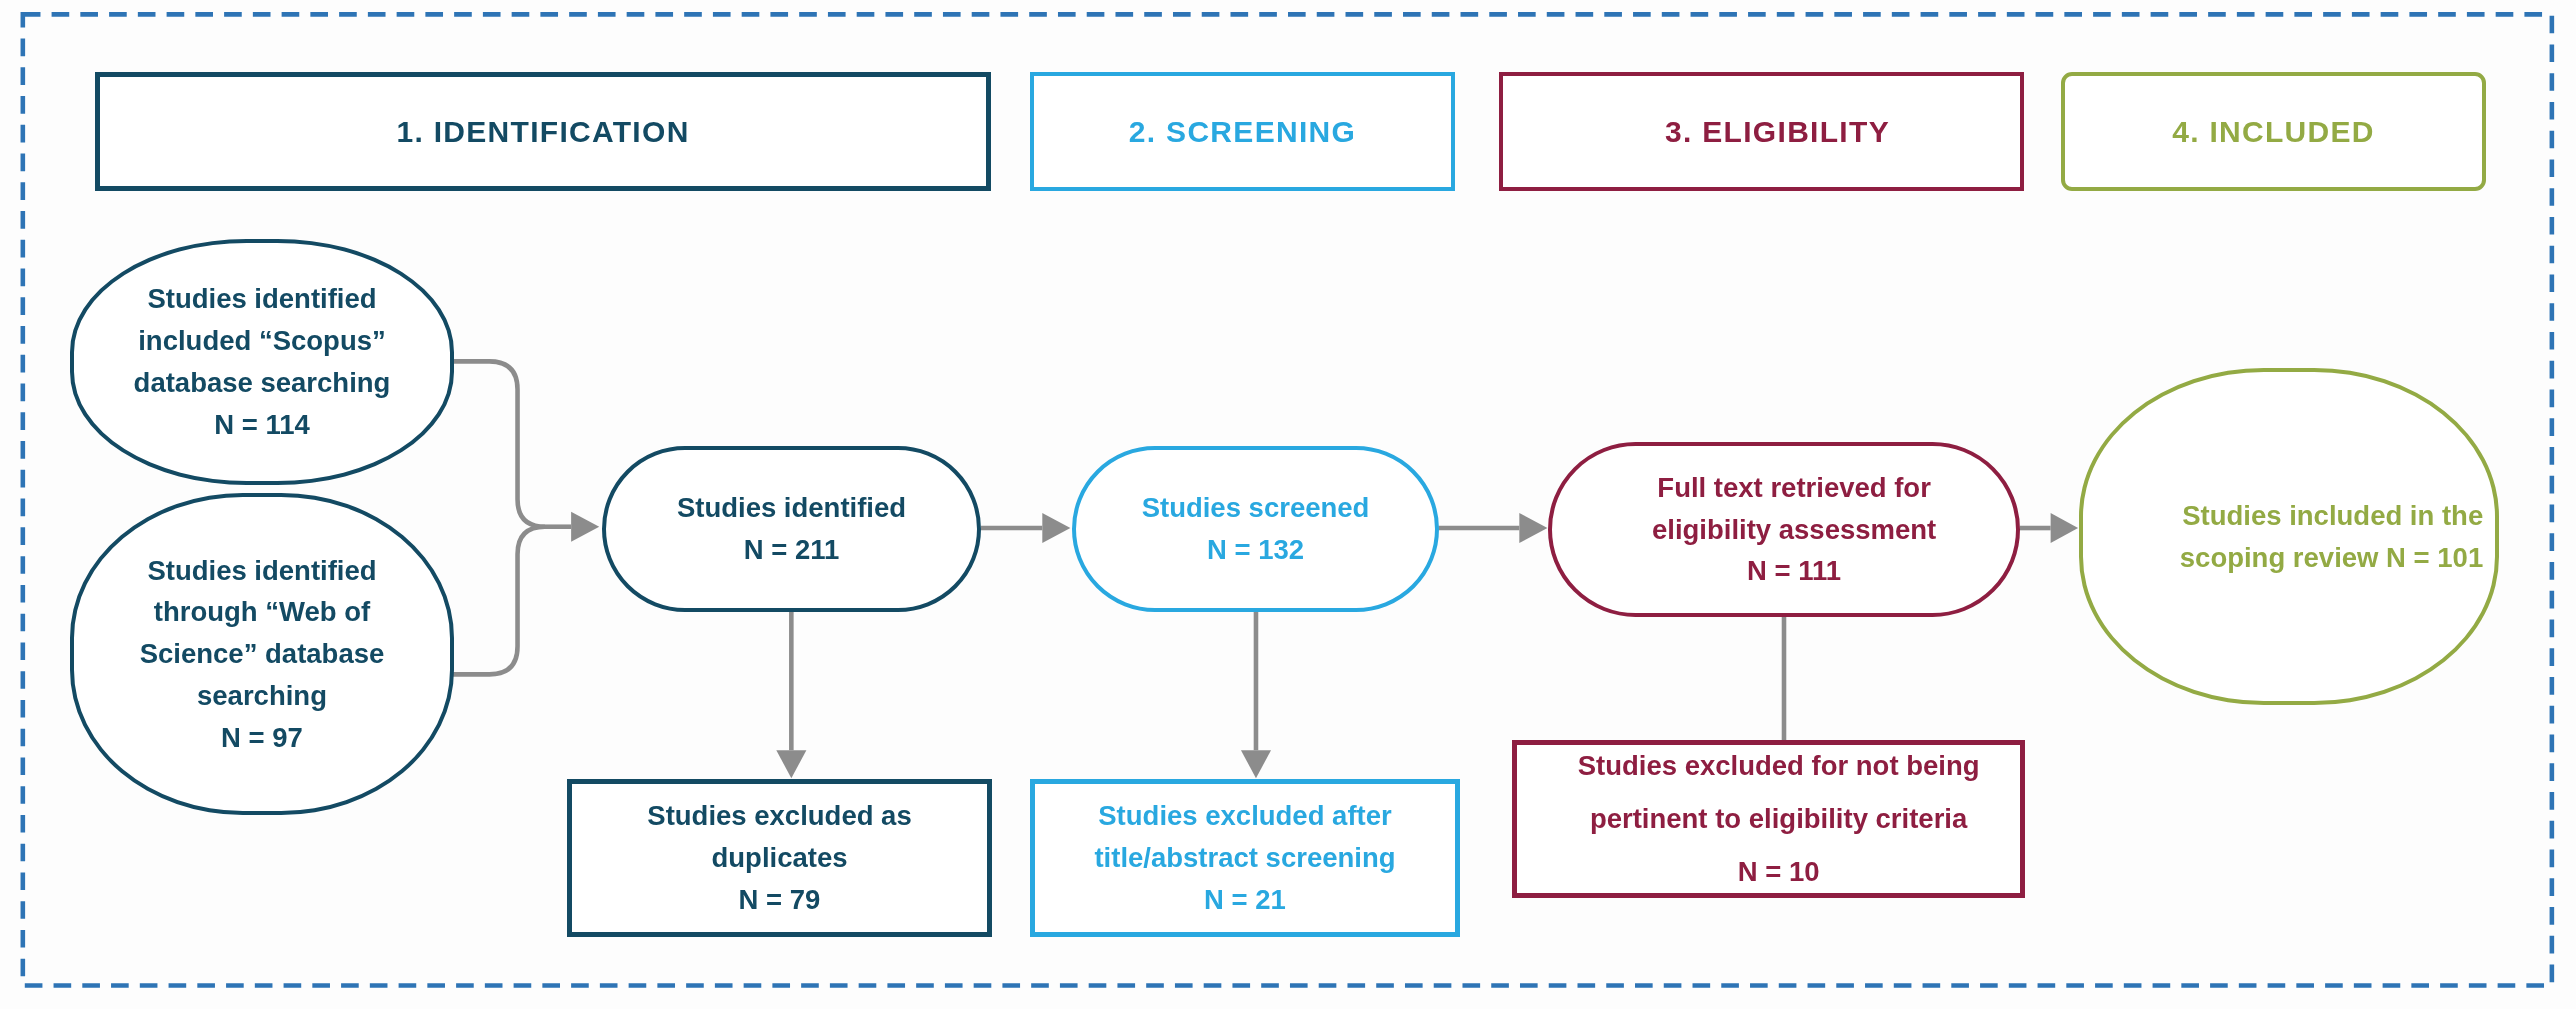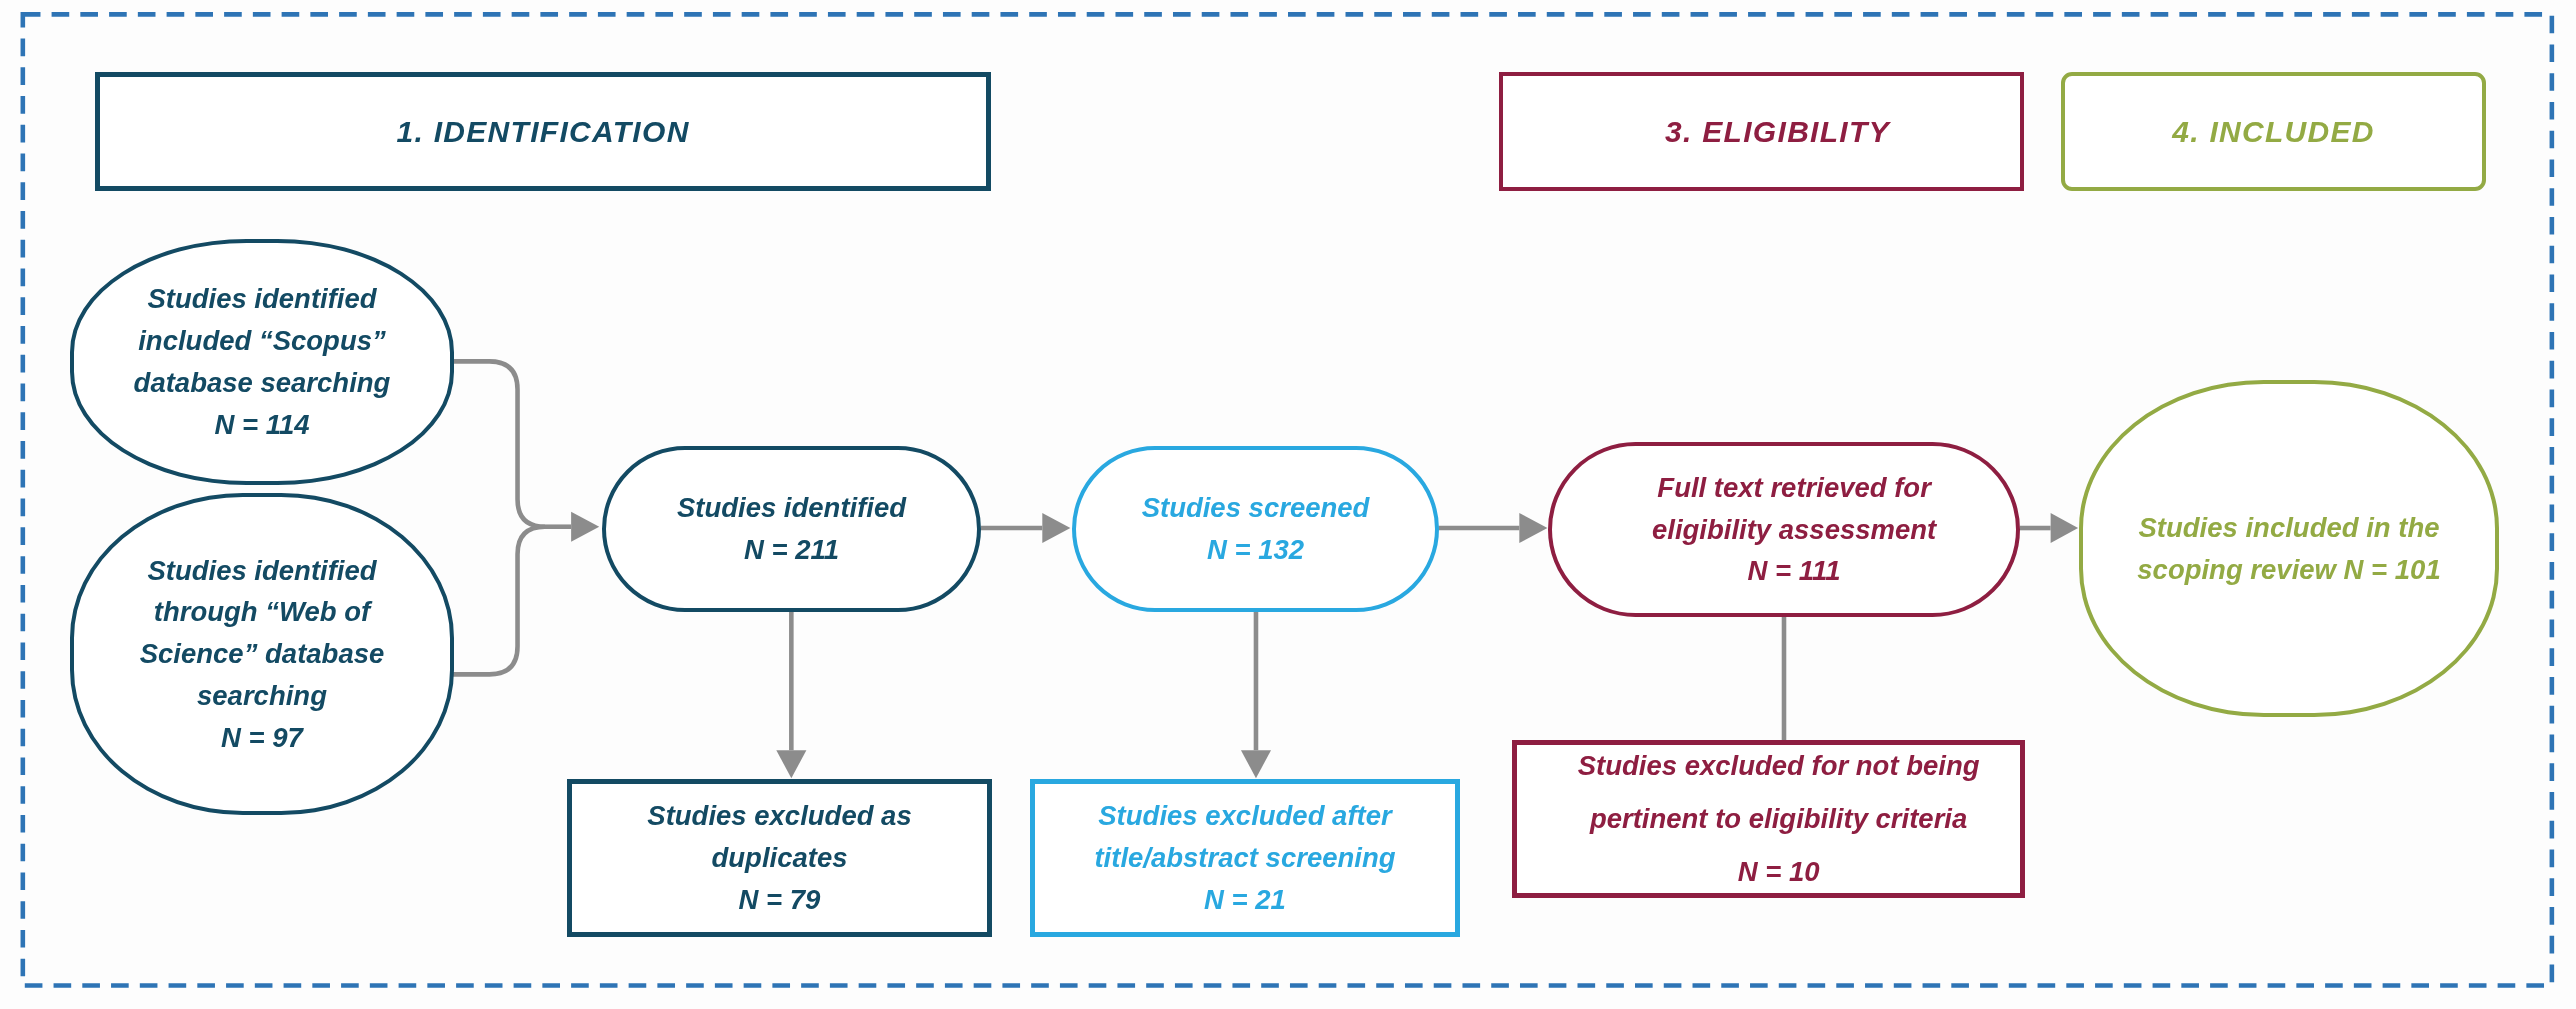--- a/index.html
+++ b/index.html
@@ -3,21 +3,20 @@
 <meta charset="utf-8">
 <style>
   html,body{margin:0;padding:0;background:#ffffff;}
   #canvas{
     position:relative;
     width:2576px;height:1009px;
     background:#fdfdfd;
     font-family:"Liberation Sans",sans-serif;
     font-weight:bold;
     overflow:hidden;
-    font-style:italic;
   }
   #wires{position:absolute;left:0;top:0;z-index:0;}
   .hdr{
     position:absolute;top:72px;height:119px;
     display:flex;align-items:center;justify-content:center;
     background:#ffffff;box-sizing:border-box;
     font-size:30px;letter-spacing:1.3px;z-index:1;text-align:center;
   }
   .node{
     position:absolute;display:flex;flex-direction:column;
@@ -61,20 +60,23 @@
     <path d="M 1921 934 V 1148" fill="none" stroke="#8c8c8c" stroke-width="7"></path>
     <polygon points="1898,1148 1944,1148 1921,1191" fill="#8c8c8c"></polygon>
 
     <path d="M 2729 941 V 1148" fill="none" stroke="#8c8c8c" stroke-width="7"></path>
     <polygon points="2706,1148 2752,1148 2729,1191" fill="#8c8c8c"></polygon>
   </svg>
 
   <div class="hdr navy" style="left:95px;width:896px;">
     <span class="line">1. IDENTIFICATION</span>
   </div>
+  <div class="hdr cyan" style="left:1030px;width:425px;">
+    <span class="line">2. SCREENING</span>
+  </div>
   <div class="hdr maroon" style="left:1499px;width:525px;">
     <span class="line">3. ELIGIBILITY</span>
   </div>
   <div class="hdr olive" style="left:2061px;width:425px;border-radius:11px;">
     <span class="line">4. INCLUDED</span>
   </div>
 
   <div class="node navy" style="left:70px;top:239px;width:384px;height:246px;border-width:4.6px;border-radius:46%;">
     <span class="line">Studies identified</span>
     <span class="line">included “Scopus”</span>
@@ -99,21 +101,21 @@
     <span class="line">Studies screened</span>
     <span class="line">N = 132</span>
   </div>
 
   <div class="node maroon" style="left:1548px;top:442px;width:472px;height:175px;border-radius:88px;">
     <span class="line">Full text retrieved for</span>
     <span class="line">eligibility assessment</span>
     <span class="line">N = 111</span>
   </div>
 
-  <div class="node olive" style="left:2079px;top:380px;width:420px;height:337px;border-radius:44%;">
+  <div class="node olive" style="left:2079px;top:368px;width:420px;height:337px;border-radius:44%;align-items:flex-end;">
     <span class="line">Studies included in the</span>
     <span class="line">scoping review N = 101</span>
   </div>
 
   <div class="node navy b9" style="left:567px;top:779px;width:425px;height:158px;">
     <span class="line">Studies excluded as</span>
     <span class="line">duplicates</span>
     <span class="line">N = 79</span>
   </div>
 

